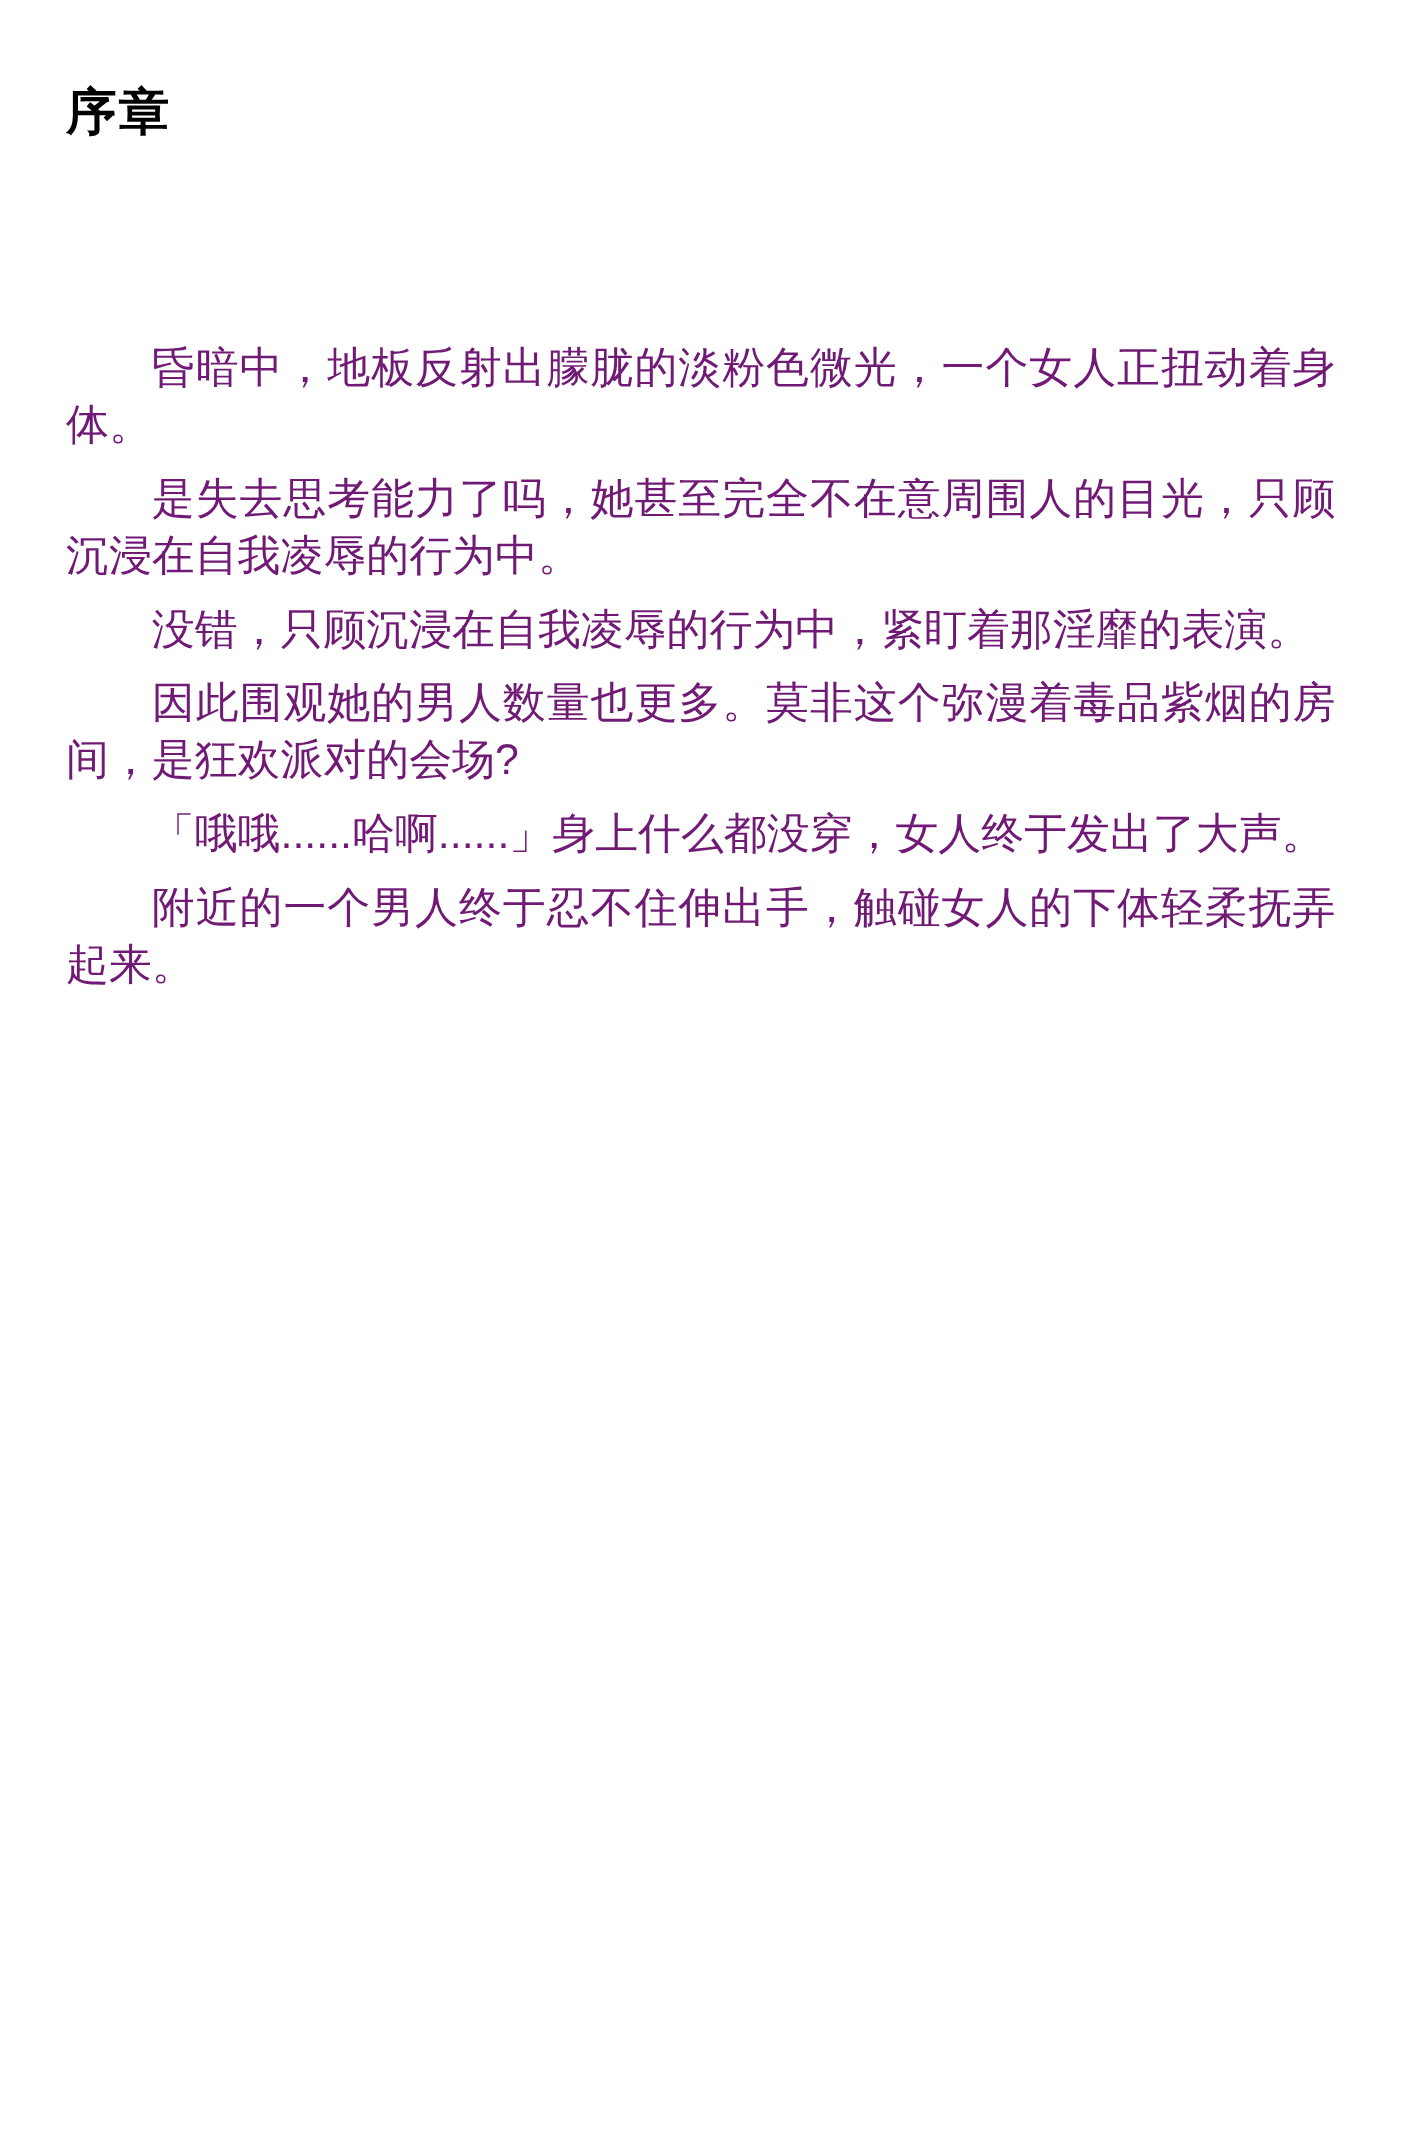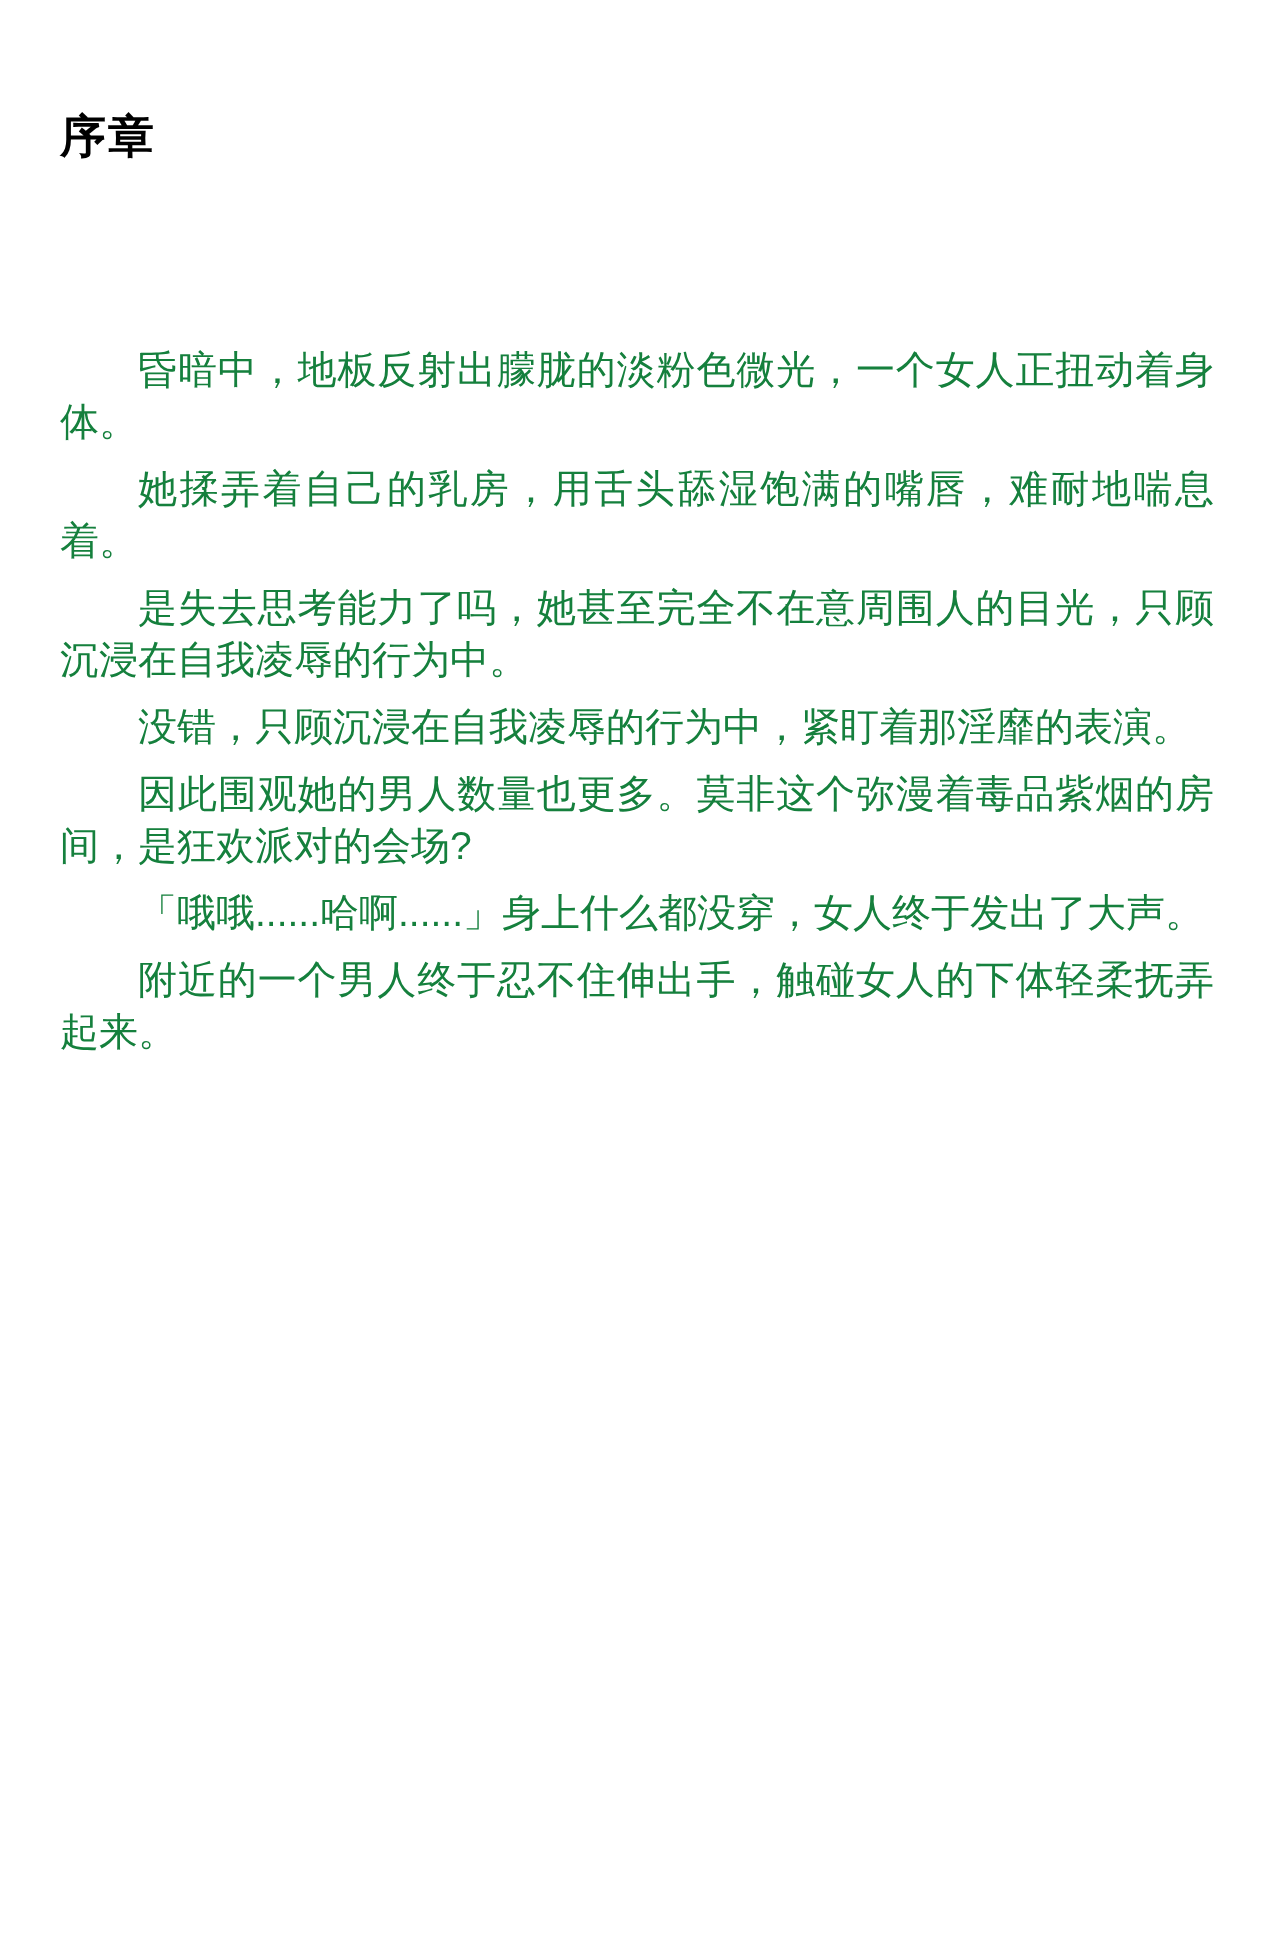--- a/index.html
+++ b/index.html
@@ -9,55 +9,54 @@
   }
   .page {
     position: relative;
     width: 1280px;
     height: 1942px;
     background: #ffffff;
     color: #000000;
     font-family: "Liberation Sans", sans-serif;
     overflow: hidden;
     box-sizing: border-box;
-    padding: 111px 66px 0 60px;
+    padding: 76px 66px 0 60px;
   }
   .chapter-title {
     font-size: 46px;
     font-weight: bold;
     line-height: 1.1;
     letter-spacing: 2px;
     margin: 0 0 182px 0;
     color: #000000;
   }
   .body-text p.para {
     font-size: 39px;
     line-height: 52px;
     margin: 0 0 15px 0;
     text-align: justify;
     text-indent: 2em;
-    color: #15803d;
+    color: #701a75;
     word-break: break-all;
     overflow-wrap: anywhere;
   }
   .body-text p.para:last-child {
     margin-bottom: 0;
   }
 </style>
 </head>
 <body>
 
 <div class="page">
   <h1 class="chapter-title">序章</h1>
 
   <div class="body-text">
 
       <p class="para">昏暗中，地板反射出朦胧的淡粉色微光，一个女人正扭动着身体。</p>
 
-      <p class="para">她揉弄着自己的乳房，用舌头舔湿饱满的嘴唇，难耐地喘息着。</p>
 
 
       <p class="para">是失去思考能力了吗，她甚至完全不在意周围人的目光，只顾沉浸在自我凌辱的行为中。</p>
 
       <p class="para">没错，只顾沉浸在自我凌辱的行为中，紧盯着那淫靡的表演。</p>
 
 
       <p class="para">因此围观她的男人数量也更多。莫非这个弥漫着毒品紫烟的房间，是狂欢派对的会场?</p>
 
 

